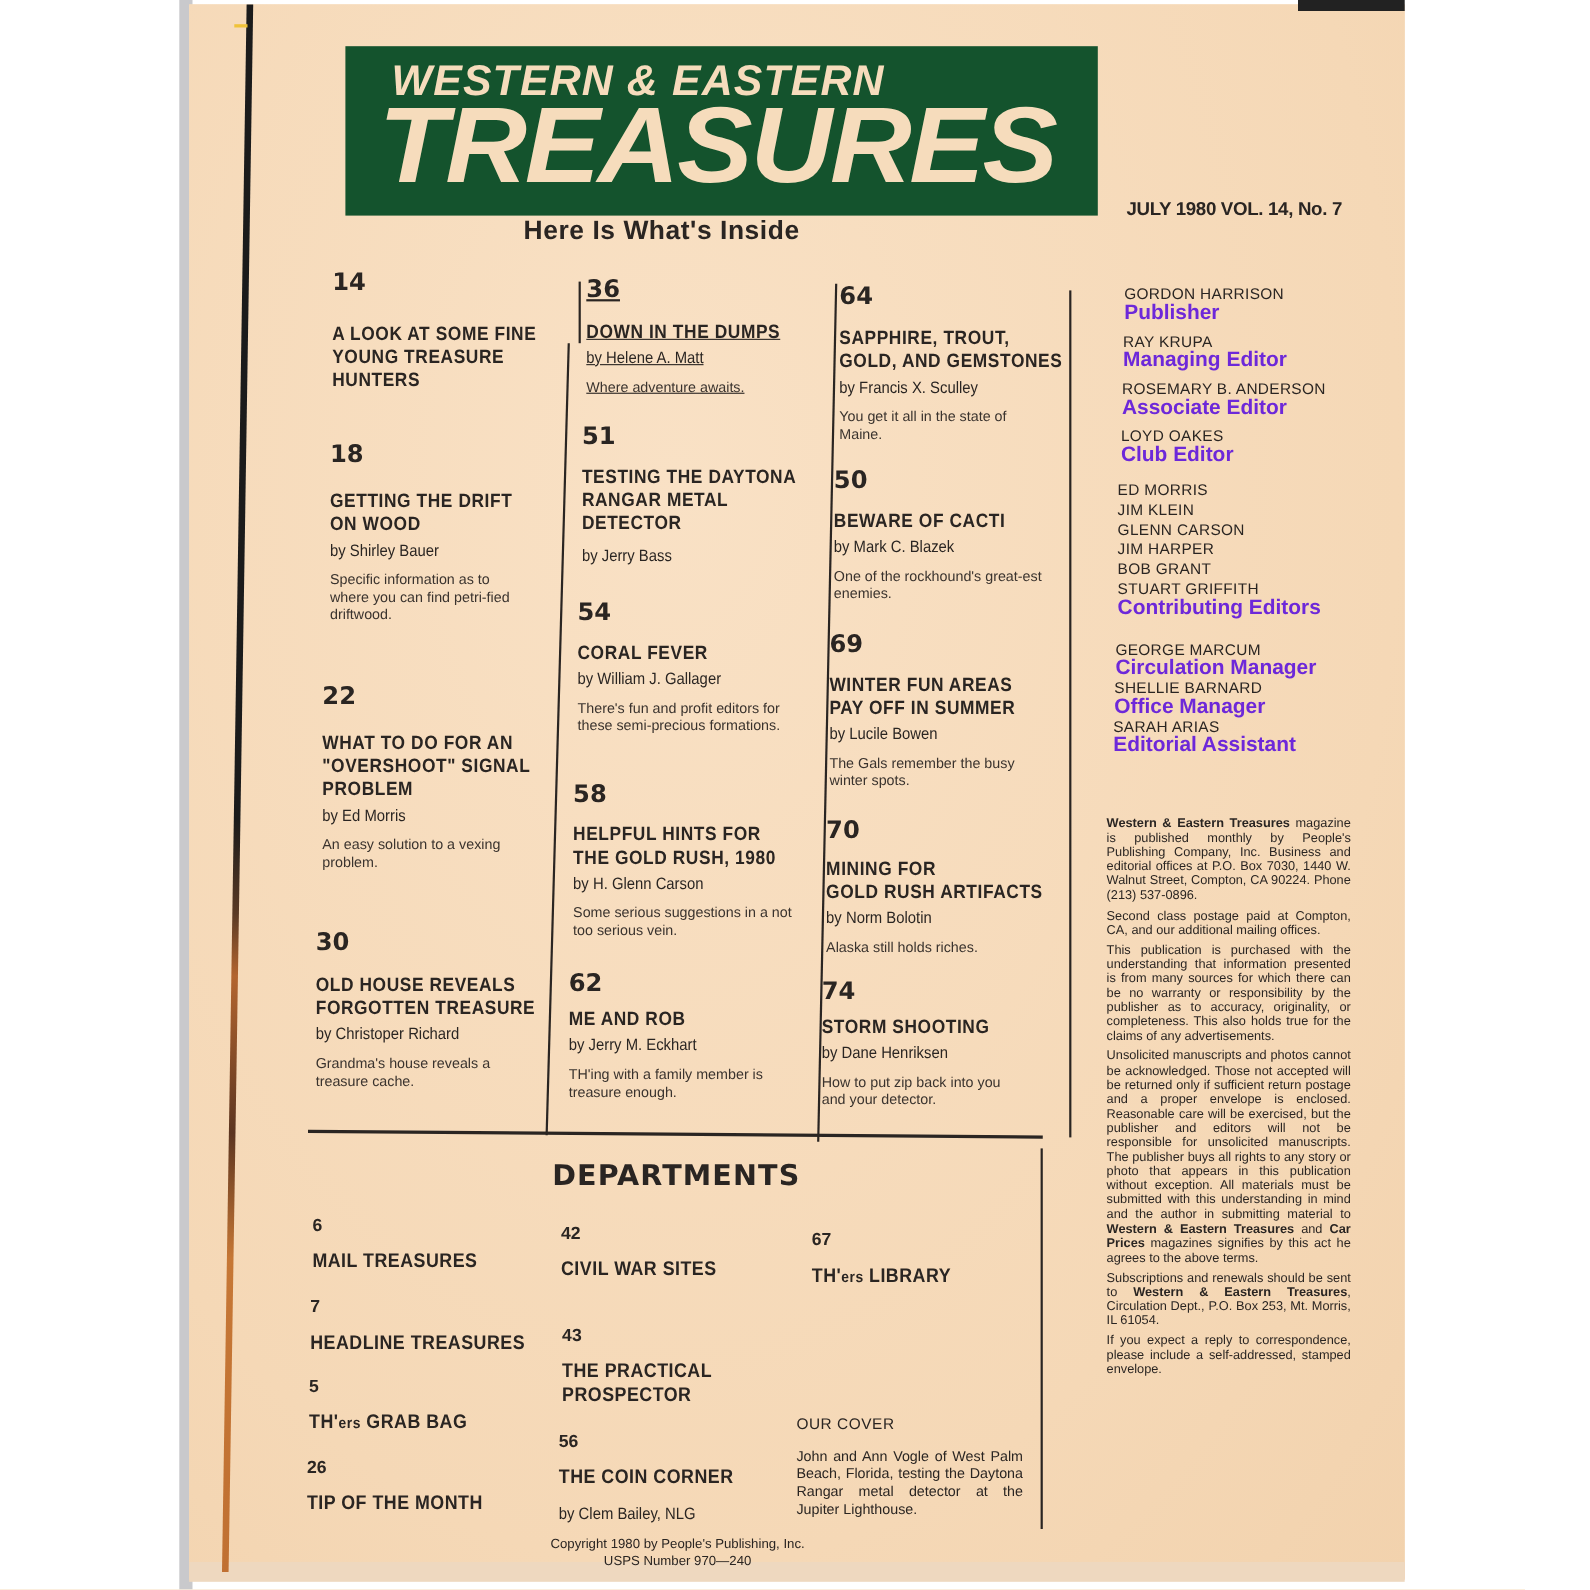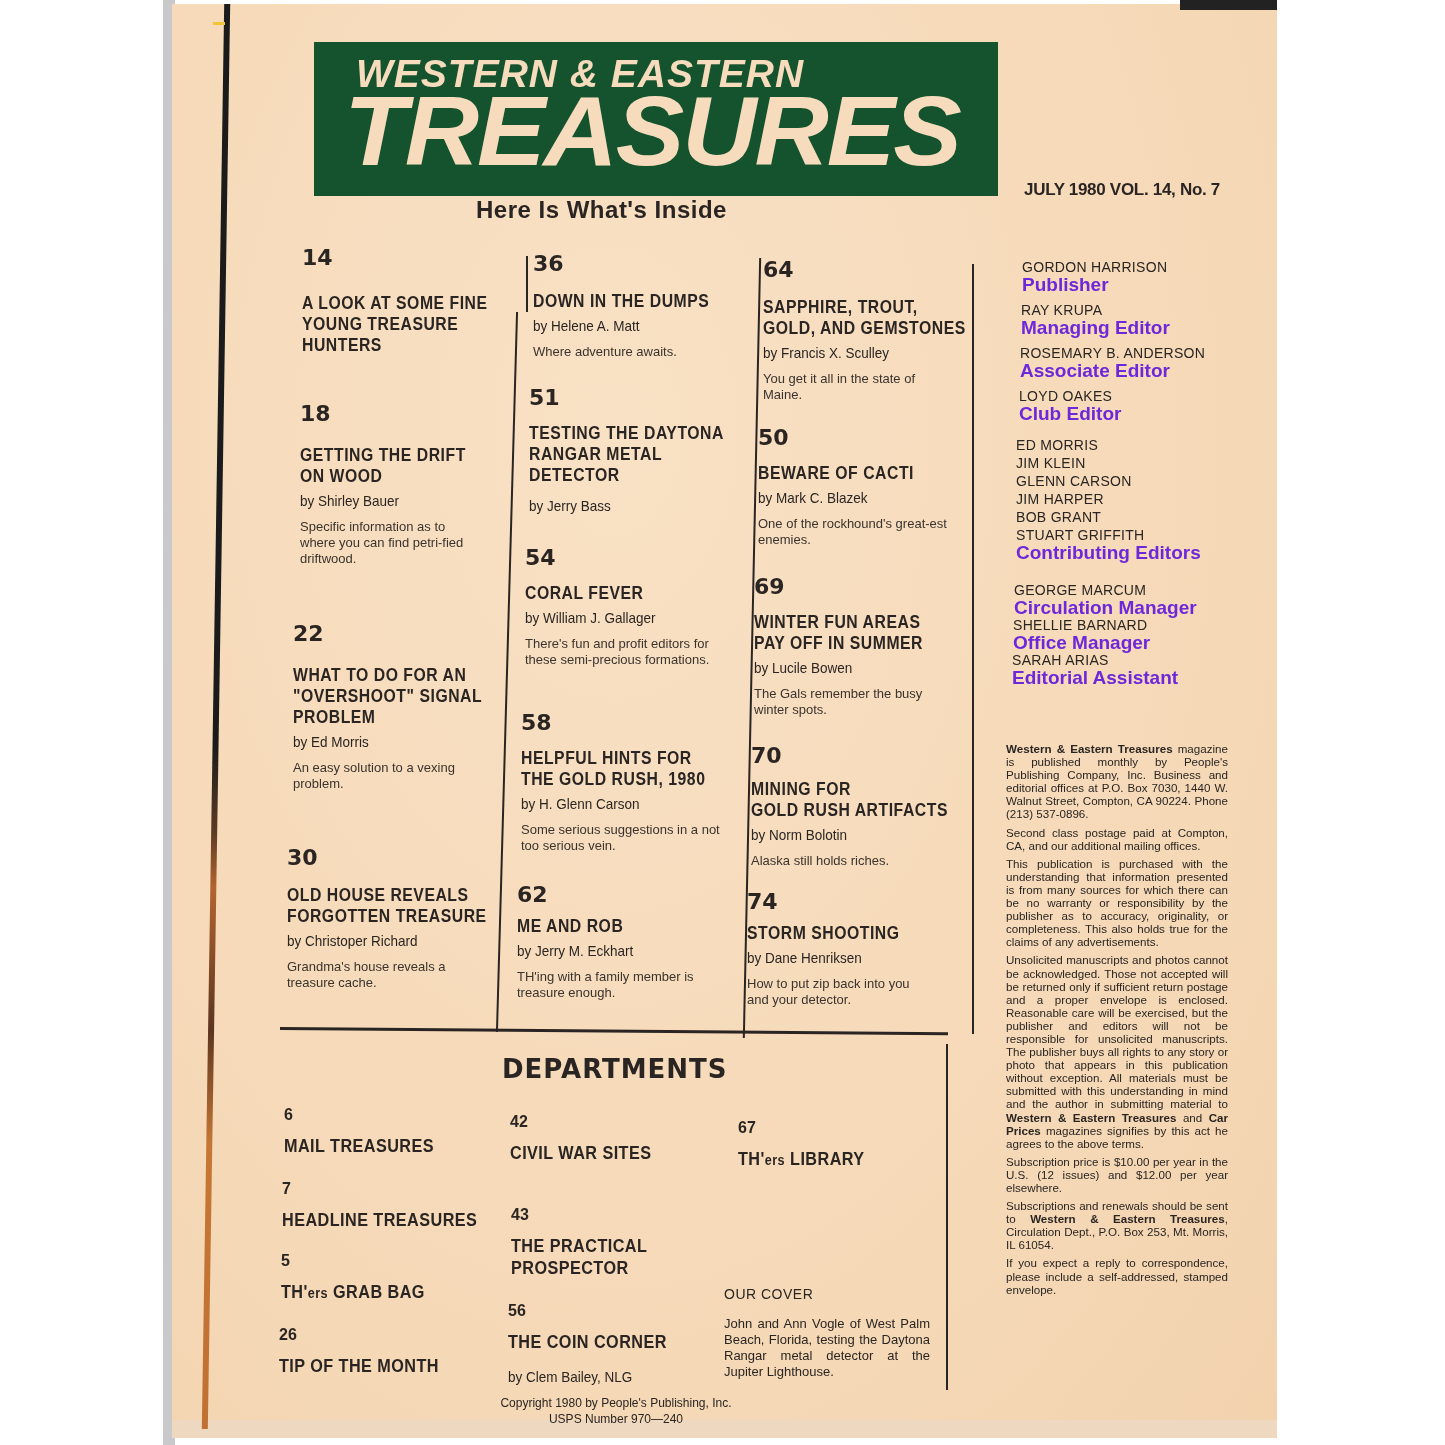--- a/index.html
+++ b/index.html
@@ -109,21 +109,21 @@
 </div>
 
 <div class="article" style="left:287px; top:847px;">
   <div class="num" style="margin-bottom:16px;">30</div>
   <div class="title">OLD HOUSE REVEALS</div>
   <div class="title">FORGOTTEN TREASURE</div>
   <div class="author">by Christoper Richard</div>
   <div class="desc" style="width:180px;">Grandma's house reveals a treasure cache.</div>
 </div>
 
-<div class="article" style="left:533px; top:253px;">
+<div class="article" style="left:533px; top:253px;text-decoration:underline;">
   <div class="num" style="margin-bottom:16px;">36</div>
   <div class="title">DOWN IN THE DUMPS</div>
   <div class="author">by Helene A. Matt</div>
   <div class="desc">Where adventure awaits.</div>
 </div>
 
 <div class="article" style="left:529px; top:387px;">
   <div class="num" style="margin-bottom:14px;">51</div>
   <div class="title">TESTING THE DAYTONA</div>
   <div class="title">RANGAR METAL</div>
@@ -229,21 +229,20 @@
     <div class="name">SARAH ARIAS</div>
     <div class="role">Editorial Assistant</div>
   </div>
 </div>
 
 <div class="legal">
   <p><b>Western &amp; Eastern Treasures</b><span> magazine is published monthly by People's Publishing Company, Inc. Business and editorial offices at P.O. Box 7030, 1440 W. Walnut Street, Compton, CA 90224. Phone (213) 537-0896.</span></p>
   <p>Second class postage paid at Compton, CA, and our additional mailing offices.</p>
   <p>This publication is purchased with the understanding that information presented is from many sources for which there can be no warranty or responsibility by the publisher as to accuracy, originality, or completeness. This also holds true for the claims of any advertisements.</p>
   <p><span>Unsolicited manuscripts and photos cannot be acknowledged. Those not accepted will be returned only if sufficient return postage and a proper envelope is enclosed. Reasonable care will be exercised, but the publisher and editors will not be responsible for unsolicited manuscripts. The publisher buys all rights to any story or photo that appears in this publication without exception. All materials must be submitted with this understanding in mind and the author in submitting material to </span><b>Western &amp; Eastern Treasures</b><span> and </span><b>Car Prices</b><span> magazines signifies by this act he agrees to the above terms.</span></p>
-  <p>Subscription price is $10.00 per year in the U.S. (12 issues) and $12.00 per year elsewhere.</p>
   <p><span>Subscriptions and renewals should be sent to </span><b>Western &amp; Eastern Treasures</b><span>, Circulation Dept., P.O. Box 253, Mt. Morris, IL 61054.</span></p>
   <p>If you expect a reply to correspondence, please include a self-addressed, stamped envelope.</p>
 </div>
 
 <div class="dept-title">DEPARTMENTS</div>
 
 <div class="dept" style="left:284px; top:1107px;">
   <div class="num">6</div>
   <div class="title">MAIL TREASURES</div>
 </div>

